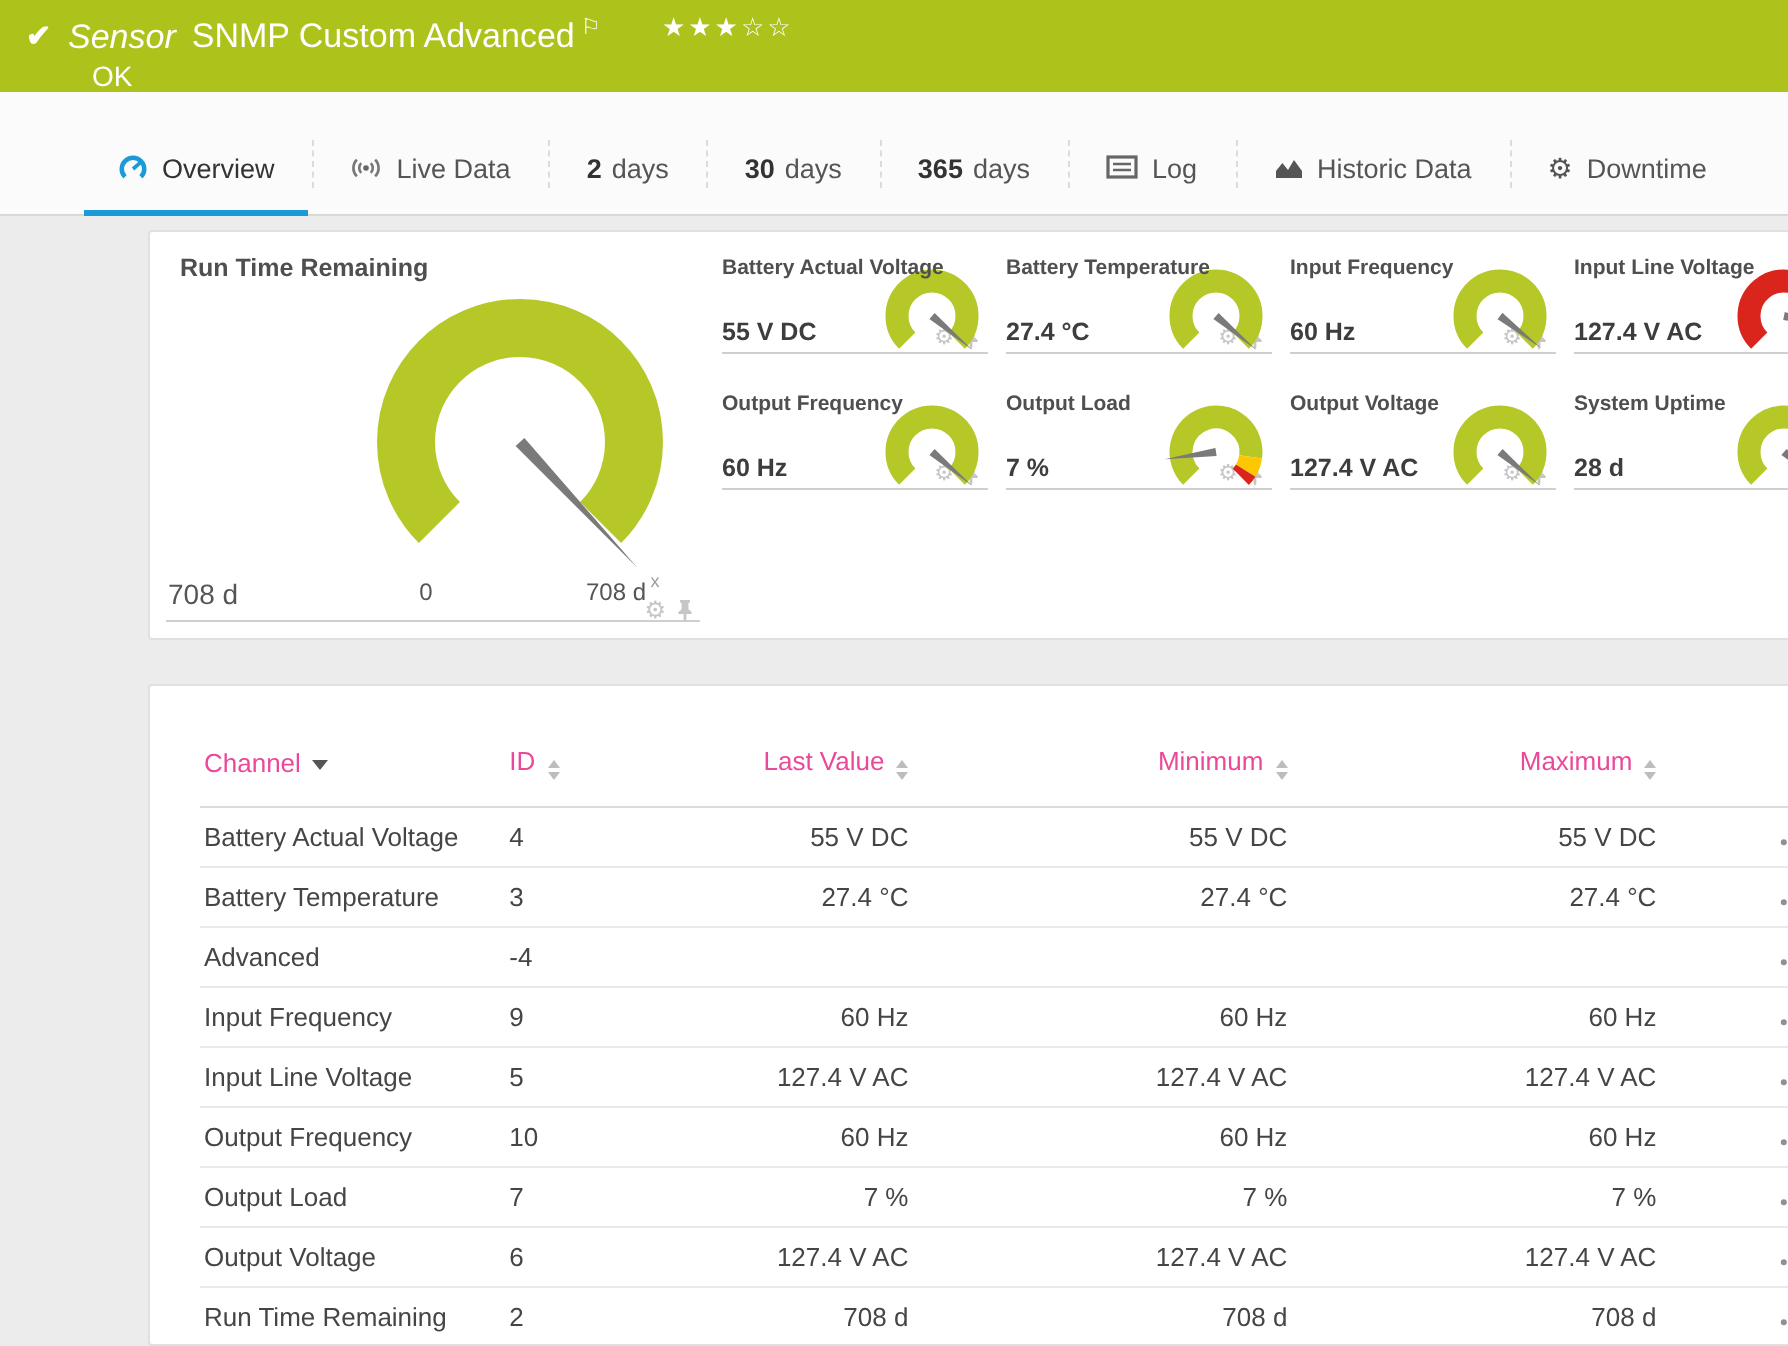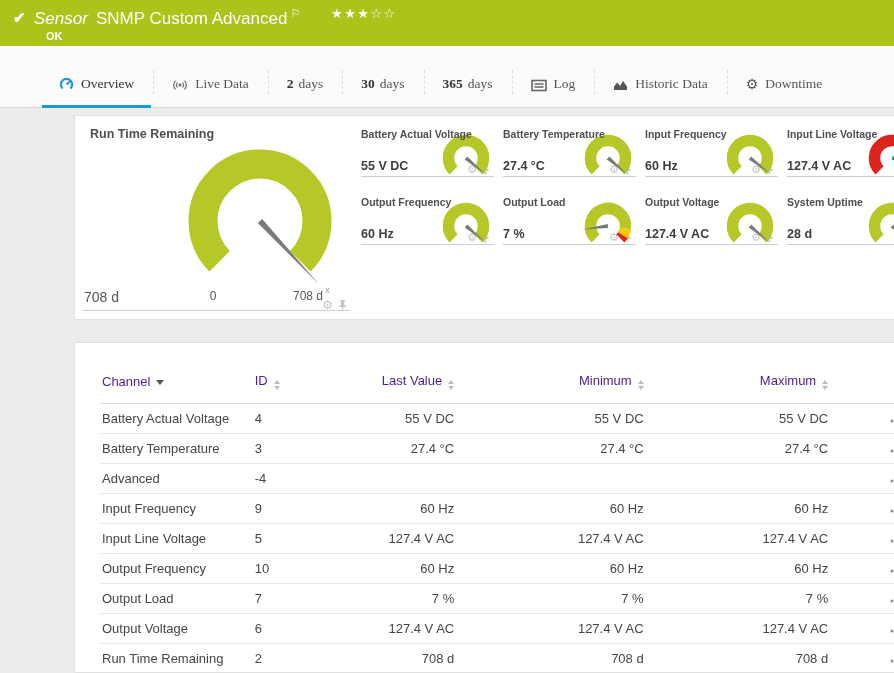--- a/index.html
+++ b/index.html
@@ -11,27 +11,27 @@
   }
   .icon { display:inline-flex; align-items:center; justify-content:center; line-height:1; }
 
   
   .topbar { height:46px; background:#aec21c; position:relative; color:#fff; }
   .topbar .check { position:absolute; left:13px; top:9px; font-size:15px; font-weight:bold; }
   .titleline { position:absolute; left:34px; top:7px; font-size:17px; white-space:nowrap; }
   .kind { font-style:italic; margin-right:8px; }
   .flag { font-size:11px; vertical-align:super; margin-left:3px; }
   .stars { position:absolute; left:331px; top:6px; font-size:13px; letter-spacing:1.5px; cursor:pointer; }
-  .status-ok { position:absolute; left:46px; top:30px; font-size:11px; font-weight:bold; }
+  .status-ok { position:absolute; left:46px; top:30px; font-size:14px; font-weight:normal; }
 
   
   .tabbar { height:62px; background:#fbfbfb; border-bottom:1px solid #d9d9d9;
     display:flex; align-items:flex-end; padding-left:40px; }
-  .tab { position:relative; display:flex; align-items:flex-end; gap:7px;
-    padding:0 19px 15px; font-size:13.5px; color:#555; cursor:pointer; white-space:nowrap;font-family:Liberation Serif, serif; }
+  .tab { position:relative; display:flex; align-items:flex-start; gap:7px;
+    padding:0 19px 15px; font-size:13.5px; color:#555; cursor:pointer; white-space:nowrap; }
   .tab + .tab::before { content:''; position:absolute; left:0; bottom:13px; height:24px; border-left:1px dashed #dcdcdc; }
   .tab.active::after { content:''; position:absolute; left:2px; right:2px; bottom:-1px; height:3px; background:#1b9ad8; }
   .tab.active { color:#333; }
   .tab-num { font-weight:bold; color:#333; margin-right:-2px; }
   .tab .icon { color:#555; font-size:14px; }
 
   
   .content { padding:7px 10px 0 30px;margin-left:44px; }
   .card { background:#fff; border:1px solid #e0e0e0; border-radius:2px; }
   .gauges-card { width:854px; height:205px; position:relative; }
@@ -52,21 +52,21 @@
   .sg-cell { position:relative; }
   .sg-title { position:absolute; left:3px; top:7px; font-size:10.5px; font-weight:bold; color:#4f4f4f; white-space:nowrap; z-index:2; }
   .sg-gauge { position:absolute; right:5px; top:9px; z-index:1; }
   .sg-value { position:absolute; left:3px; bottom:14px; font-size:12.5px; font-weight:bold; color:#3d3d3d; }
   .sg-line  { position:absolute; left:3px; right:5px; bottom:10px; border-bottom:1px solid #cfcfcf; }
   .sg-icons { position:absolute; right:9px; bottom:12px; display:flex; gap:4px; color:#c6c6c6; font-size:11px; }
 
   
   .table-card { margin-top:22px; width:854px; height:331px; padding:20px 25px 0; overflow:hidden; }
   table { width:100%; border-collapse:collapse; font-size:13px; color:#454545; }
-  thead th { font-weight:normal; color:#4c1d95; font-size:13px; text-align:left;
+  thead th { font-weight:normal; color:#ec4899; font-size:13px; text-align:left;
     padding:10px 0 13px; border-bottom:1px solid #dcdcdc; cursor:pointer; white-space:nowrap; }
   thead th.c, tbody td.c { text-align:right; }
   tbody td { padding:6.5px 0; border-bottom:1px solid #e9e9e9; }
   tbody td:first-child { padding-left:2px; }
   thead th:first-child { padding-left:2px; }
   .sort { display:inline-flex; flex-direction:column; margin-left:6px; vertical-align:1px; }
   .tri { width:0; height:0; border-left:3.5px solid transparent; border-right:3.5px solid transparent; }
   .tri.up { border-bottom:4px solid #bdbdbd; margin-bottom:2px; }
   .tri.down { border-top:4px solid #bdbdbd; }
   .tri.down.dark { border-top:5px solid #555; border-left-width:4px; border-right-width:4px; }

